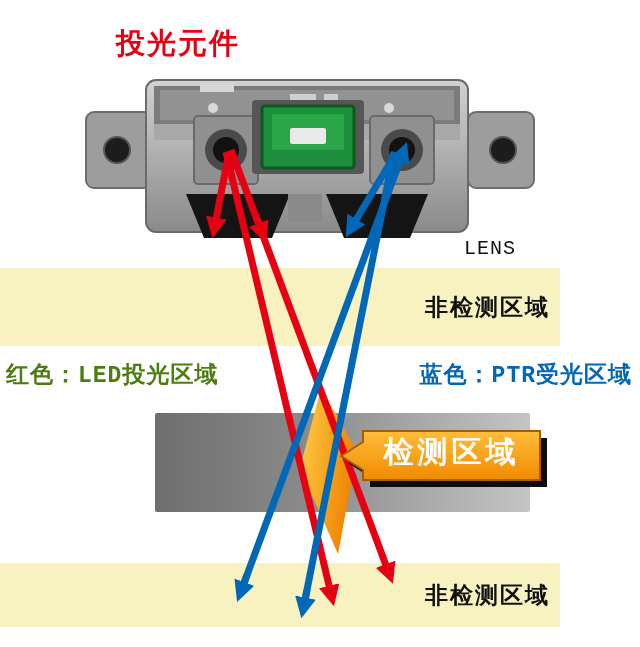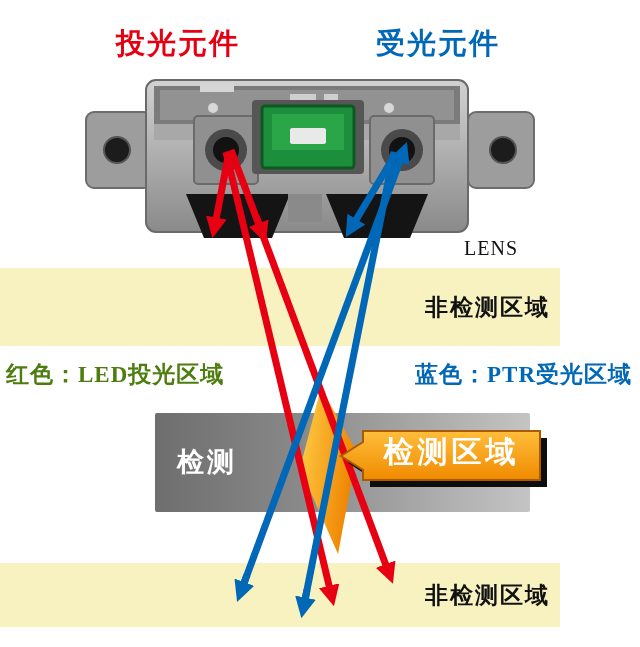--- a/index.html
+++ b/index.html
@@ -5,21 +5,21 @@
   html, body { margin: 0; padding: 0; background: #ffffff; }
   * { box-sizing: border-box; }
 
   .canvas {
     position: relative;
     width: 640px;
     height: 647px;
     background: #ffffff;
     overflow: hidden;
     border-radius: 2px;
-    font-family: Liberation Serif, serif;
+    font-family: Liberation Mono, monospace;
   }
 
   .layer { position: absolute; left: 0; top: 0; pointer-events: none; }
 
   .title-label {
     position: absolute;
     font-size: 29px;
     font-weight: 700;
     letter-spacing: 2px;
     white-space: nowrap;
@@ -138,33 +138,31 @@
       <circle cx="389" cy="108" r="5" fill="#d8d8d8"></circle>
 
       <rect x="252" y="100" width="112" height="74" rx="4" fill="#565656"></rect>
       <rect x="262" y="106" width="92" height="62" rx="3" fill="#1d8f3c" stroke="#0c5a20" stroke-width="3"></rect>
       <rect x="272" y="114" width="72" height="36" fill="#2aa648"></rect>
       <rect x="290" y="128" width="36" height="16" rx="2" fill="#e9e9e9"></rect>
     </g>
   </svg>
 
   <div class="title-label" id="emitter-label" style="color: rgb(230, 0, 18);">投光元件</div>
-  <div class="title-label" id="receiver-label" style="color: rgb(0, 104, 183);">受光元件</div>
   <div id="lens-label">LENS</div>
 
   <div class="band" id="band-top" style="background-color: rgb(248, 242, 192);">
     <span class="band-text">非检测区域</span>
   </div>
 
   <div class="zone-label" id="red-zone-label" style="color: #4d7c0f;">红色：LED投光区域</div>
   <div class="zone-label" id="blue-zone-label" style="color: rgb(0, 104, 183); text-align: right;">蓝色：PTR受光区域</div>
 
   <div id="object-box">
     <div class="object-text">
-      <span>检测</span>
     </div>
   </div>
 
   <div class="band" id="band-bottom" style="background-color: rgb(248, 242, 192);">
     <span class="band-text">非检测区域</span>
   </div>
 
   <svg class="layer" width="640" height="647" viewBox="0 0 640 647">
     <defs>
       <linearGradient id="diamondGrad" x1="0" y1="0" x2="1" y2="0.35">

